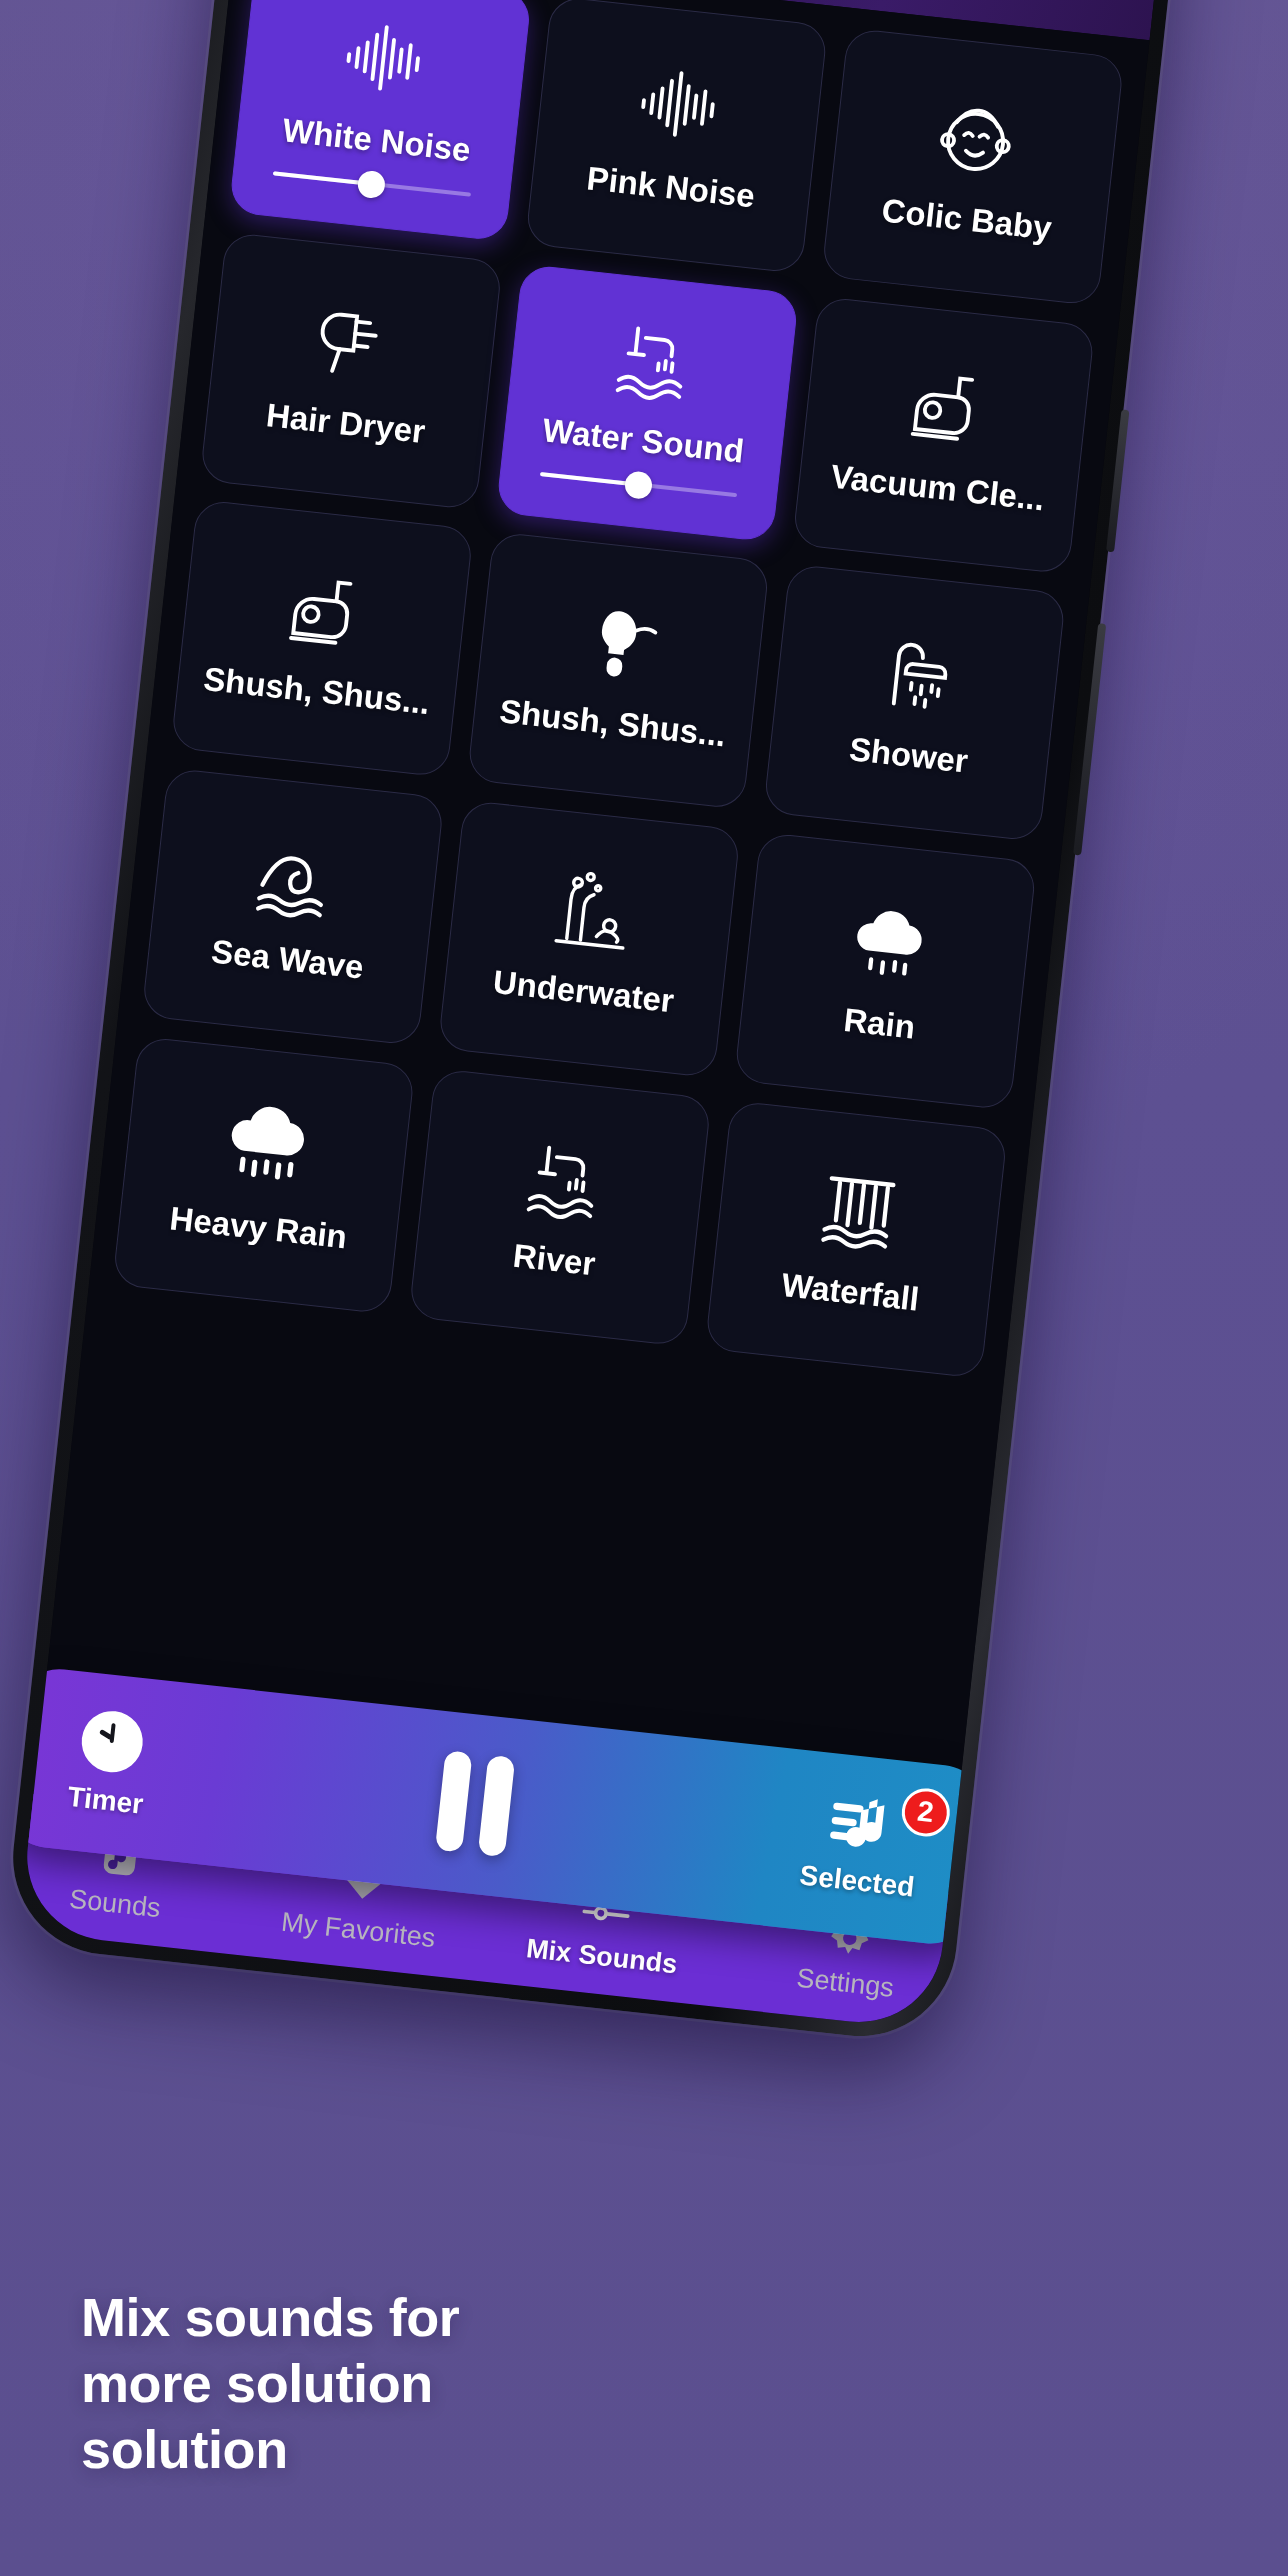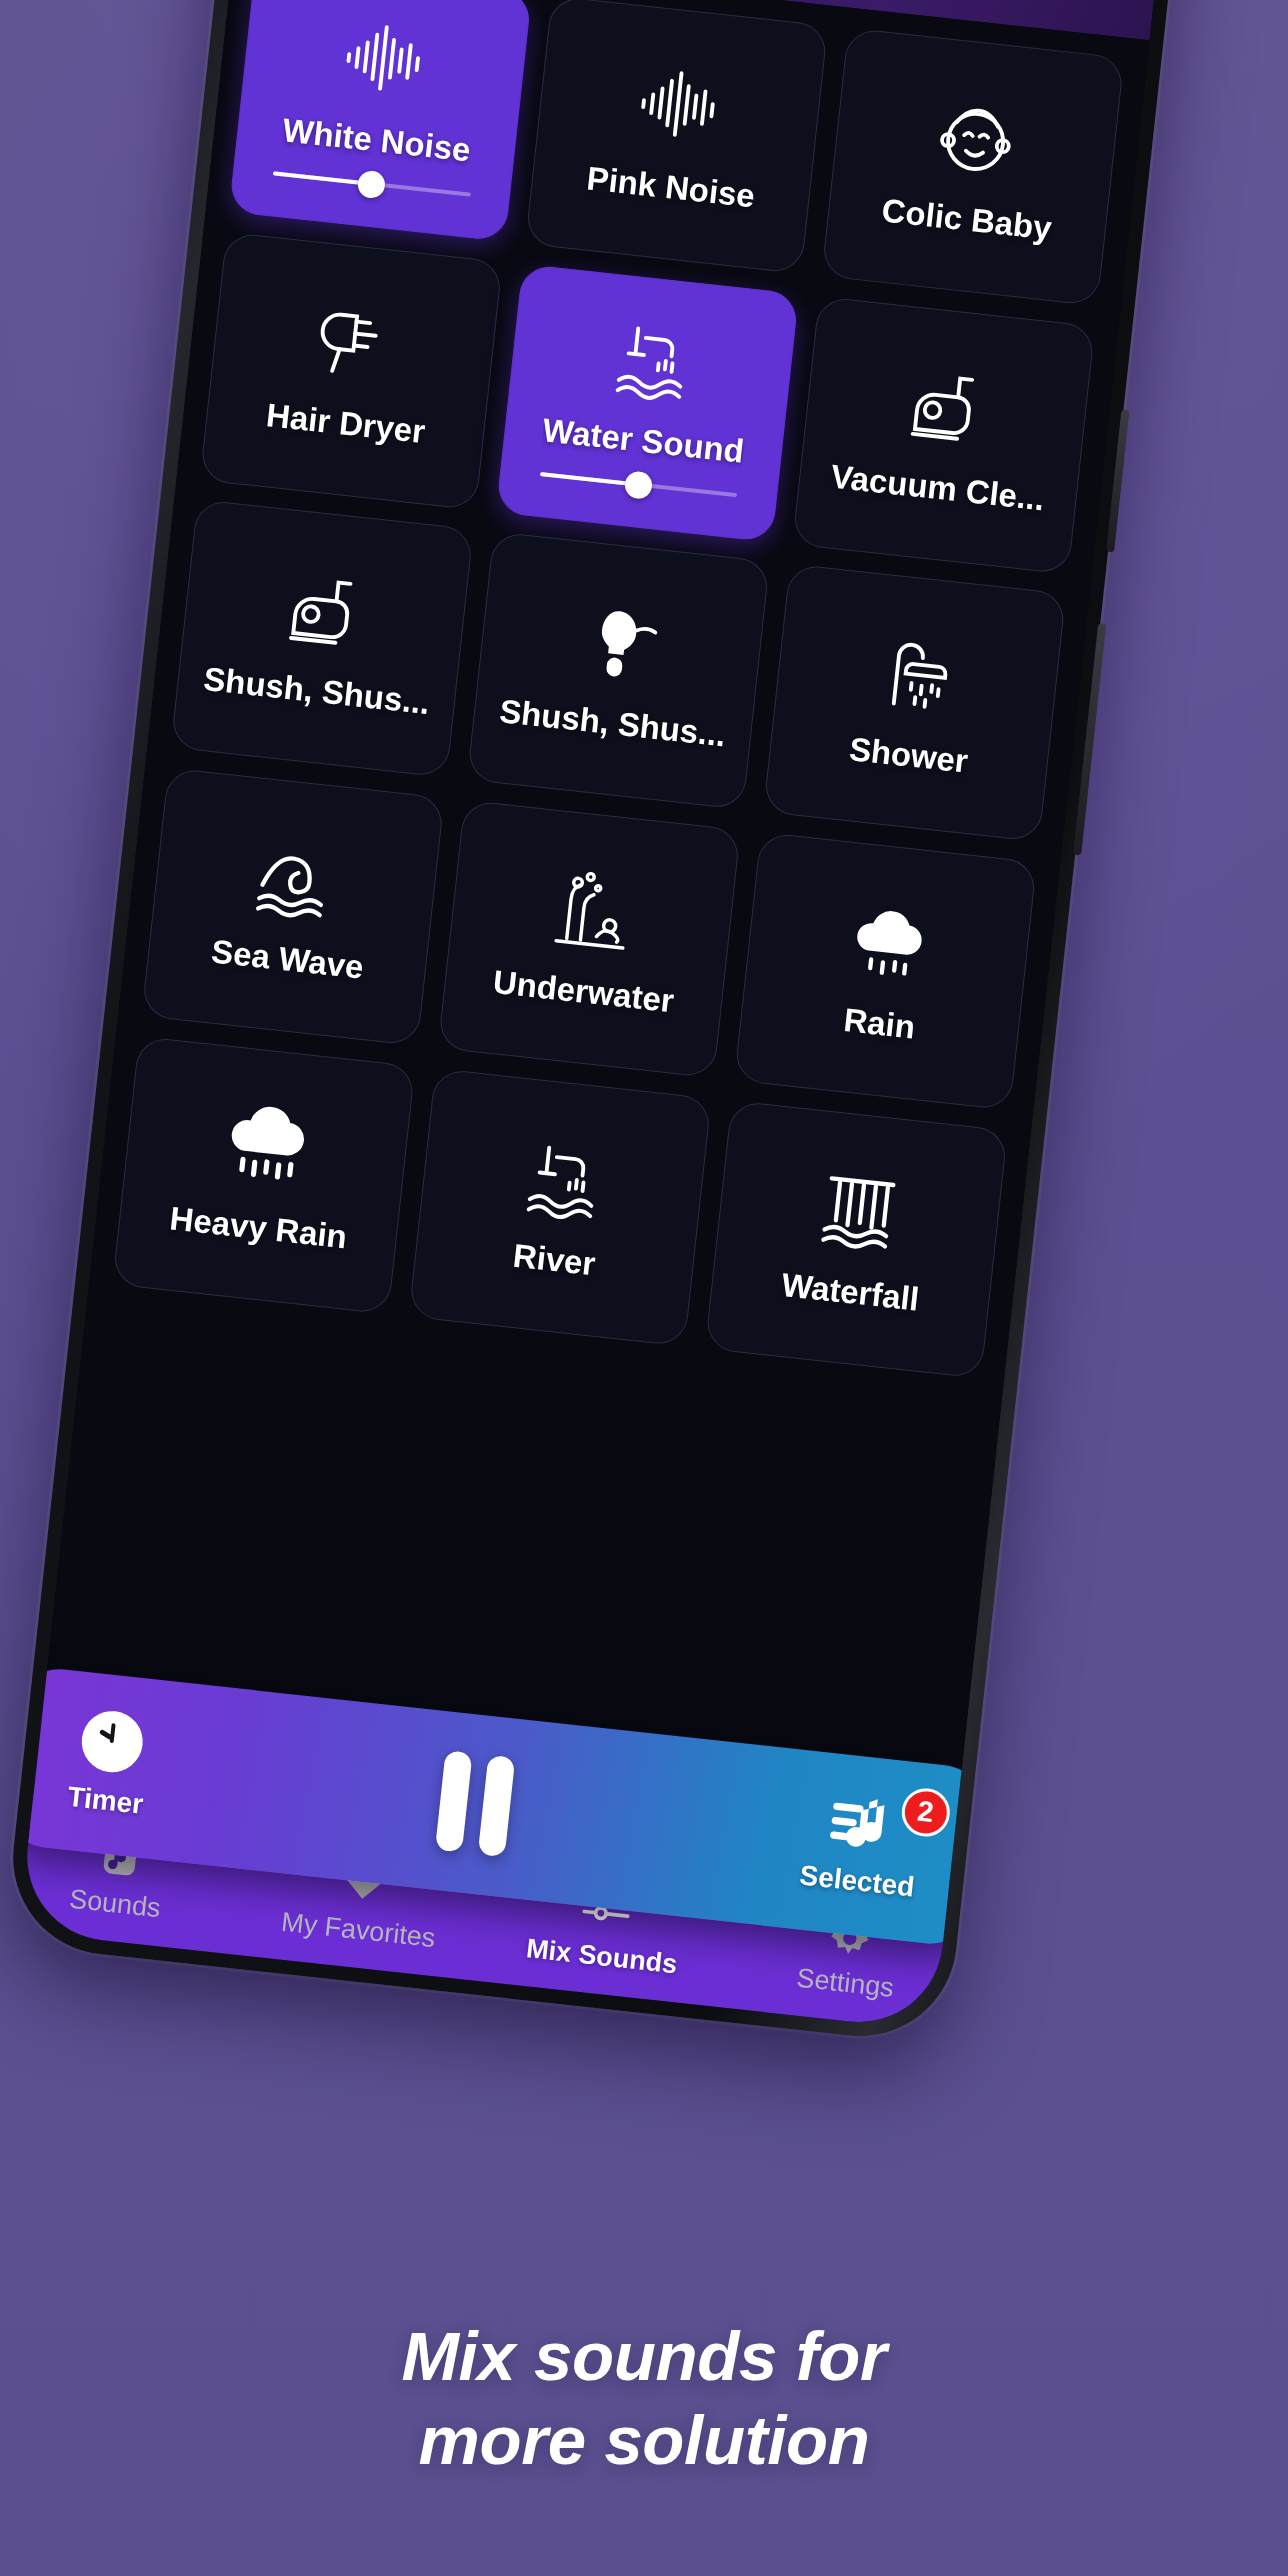--- a/index.html
+++ b/index.html
@@ -148,26 +148,25 @@
   }
   .nav-item { display:flex; flex-direction:column; align-items:center; gap:10.7px; width:25%; }
   .nav-item .nav-ico { width:52px; height:52px; display:flex; align-items:center; justify-content:center; }
   .nav-item .nav-ico svg { width:100%; height:100%; }
   .nav-item .nav-lbl { font-size:27px; color:#b8b6bf; }
   .nav-item.active .nav-lbl { color:#fff; font-weight:700; text-shadow:0 1.8px 5.4px rgba(0,0,0,.35); }
 
   
   .headline {
     position:absolute; left:0; right:0; bottom:93px;
-    text-align:center; color:#fff;
-    font-size:69px; font-weight:700; line-height:1.22;
+    text-align:left; color:#fff;
+    font-size:54px; font-weight:700; line-height:1.22;
     letter-spacing:-0.4px;
     text-shadow:0 3.6px 16px rgba(30,15,60,.3);
     padding:0 81px;
-    font-style:italic;
   }
 </style>
 </head>
 <body>
 
 <div class="bg-wash"></div>
 
 <div class="phone-stage">
   <div class="phone-body">
     <div class="side-btn" style="top:572px;height:143px;"></div>
@@ -465,14 +464,15 @@
           </div>
         </div>
 
     </div>
   </div>
 </div>
 
 <div class="headline" id="headline">
     <div>Mix sounds for</div>
     <div>more solution</div>
+    <div>solution</div>
   </div>
 
 
 </body></html>

